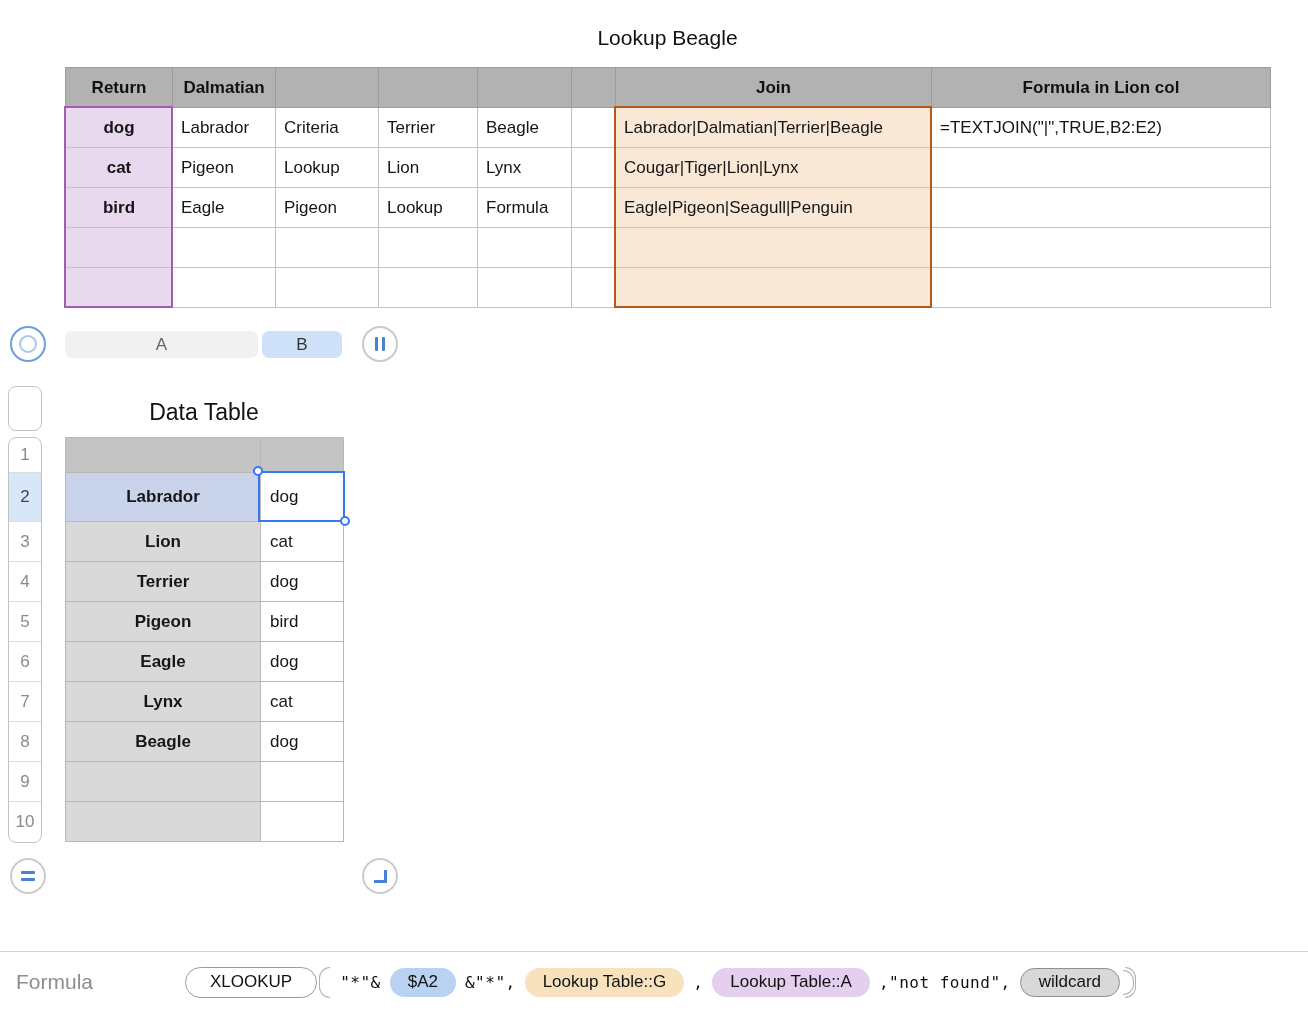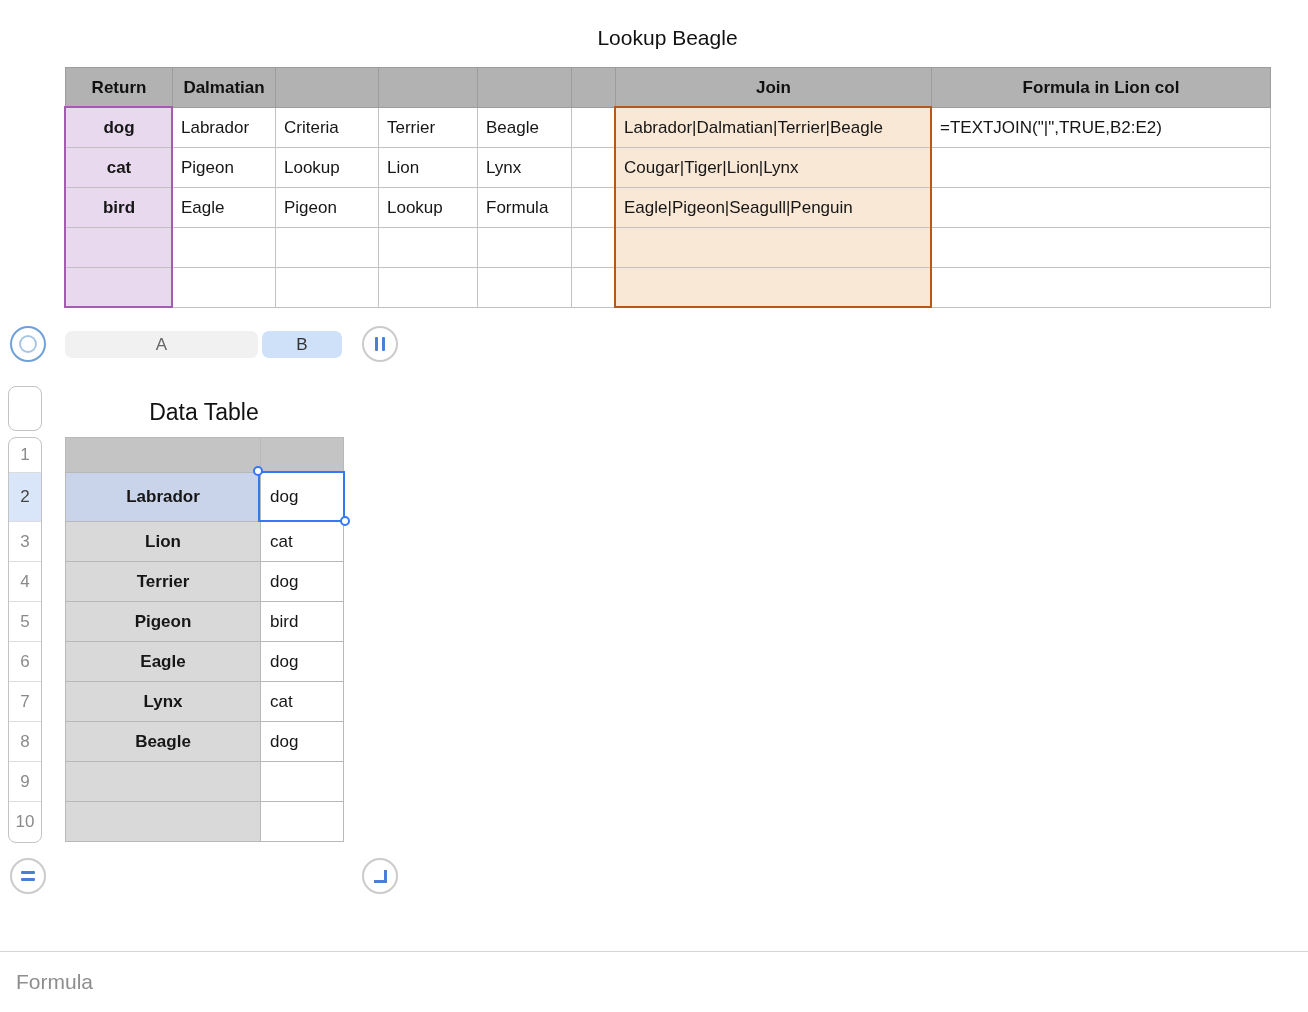--- a/index.html
+++ b/index.html
@@ -250,13 +250,27 @@
       <i></i>
       <i></i>
     </span>
 </div>
 <div class="abs circle-btn ring-gray" style="left:362px; top:858px;">
   <span class="corner-icon"></span>
 </div>
 
 <div class="abs formula-bar">
   <div class="formula-label">Formula</div>
+  <div class="tokens">
+    <span class="fn-capsule">XLOOKUP</span>
+    <span class="paren-open"></span>
+    <span class="mono">"*"&amp;</span>
+    <span class="pill pill-blue">$A2</span>
+    <span class="mono">&amp;"*",</span>
+    <span class="pill pill-orange">Lookup Table::G</span>
+    <span class="mono">,</span>
+    <span class="pill pill-purple">Lookup Table::A</span>
+    <span class="mono">,"not found",</span>
+    <span class="pill pill-gray">wildcard</span>
+    <span class="paren-close"></span>
+    <span class="paren-close big"></span>
+  </div>
 </div>
 
 </body></html>

